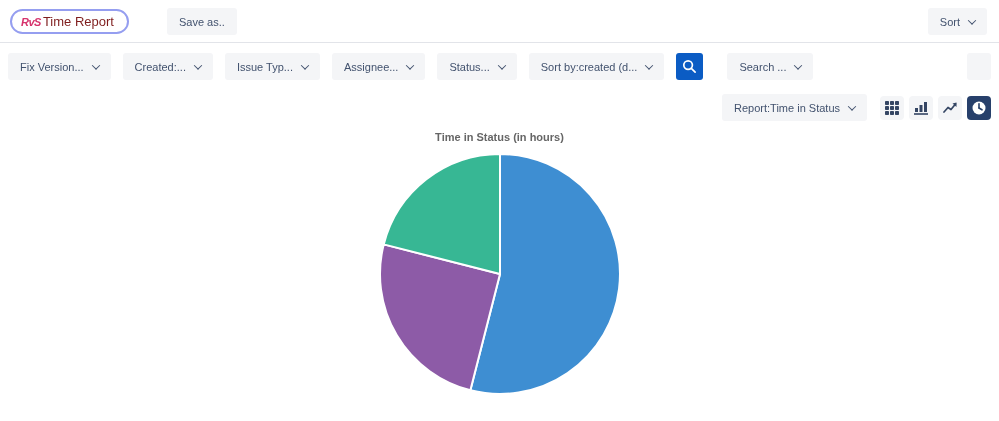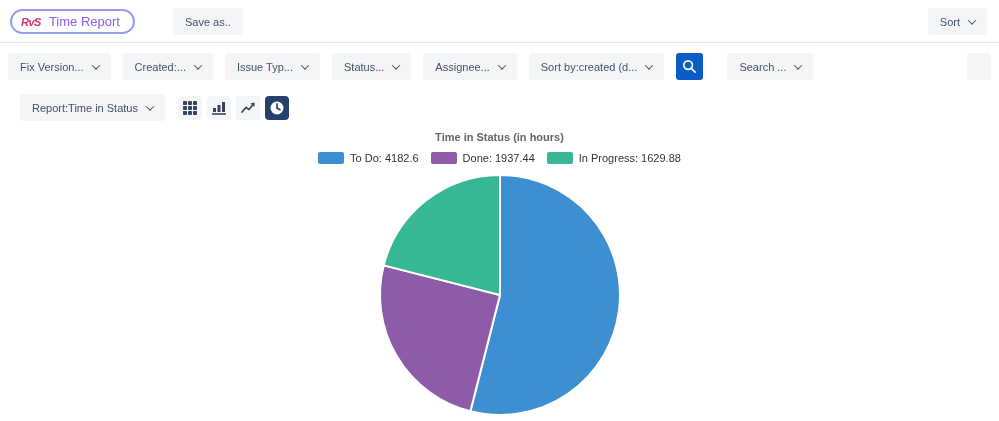--- a/index.html
+++ b/index.html
@@ -10,26 +10,26 @@
     font-family: "Liberation Sans", sans-serif;
     overflow: hidden;
     position: relative;
     color: #42526e;
   }
   .row { display: flex; align-items: center; }
 
   
   .header-bar { padding: 8px 10px 7px 10px; }
   .logo-pill {
-    display: inline-flex; align-items: center; gap: 8px;
+    display: inline-flex; align-items: center; gap: 2px;
     border: 2px solid #959ef0; border-radius: 15px;
     padding: 3px 13px 3px 9px; background: #fff; cursor: pointer;
   }
   .logo-mark { color: #d6336c; font-weight: bold; font-style: italic; font-size: 11px; letter-spacing: -0.5px; }
-  .app-title { color: #8b5cf6; font-size: 13px; }
+  .app-title { color: #7f1d1d; font-size: 13px; }
   .btn {
     background: #f4f5f7; border: none; border-radius: 3px;
     color: #42526e; font-size: 11px; padding: 0 12px; height: 27px;
     display: inline-flex; align-items: center; gap: 9px;
     cursor: pointer; font-family: inherit; white-space: nowrap;
   }
   .save-as { margin-left: 38px; }
   .more { margin-left: auto; margin-right: 2px; }
   .chev {
     width: 6px; height: 6px; flex: 0 0 auto;
@@ -43,21 +43,21 @@
   .filter-bar { padding: 10px 8px 0 8px; display: flex; align-items: center; gap: 12px; }
   .search-group { display: flex; align-items: center; gap: 24px; }
   .search-btn {
     width: 27px; height: 27px; background: #0b5cc4; border: none;
     border-radius: 3px; display: inline-flex; align-items: center; justify-content: center;
     cursor: pointer; padding: 0;
   }
   .right-group { margin-left: auto; display: flex; gap: 8px; }
 
   
-  .report-bar { padding: 14px 8px 0 20px; display: flex; align-items: center; }
+  .report-bar { padding: 14px 8px 0 20px; display: flex; align-items: center; justify-content: flex-end; }
   .view-icons { display: flex; gap: 5px; margin-left: 13px; }
   .icon-btn {
     width: 24px; height: 24px; border-radius: 4px; background: #f4f5f7;
     display: inline-flex; align-items: center; justify-content: center;
     border: none; color: #344563; cursor: pointer; padding: 0;
   }
   .icon-btn.selected { background: #27406b; color: #ffffff; }
 
   
   .chart-area { margin-top: 10px; text-align: center; }
@@ -92,25 +92,25 @@
   </button>
   <button class="btn">
     <span>Created:...</span>
     <i class="chev"></i>
   </button>
   <button class="btn">
     <span>Issue Typ...</span>
     <i class="chev"></i>
   </button>
   <button class="btn">
-    <span>Status...</span>
+    <span>Assignee...</span>
     <i class="chev"></i>
   </button>
   <button class="btn">
-    <span>Assignee...</span>
+    <span>Status...</span>
     <i class="chev"></i>
   </button>
   <button class="btn">
     <span>Sort by:created (d...</span>
     <i class="chev"></i>
   </button>
 
   <div class="search-group">
     <button class="search-btn">
       <svg width="15" height="15" viewBox="0 0 16 16">
@@ -175,32 +175,18 @@
         <circle cx="8" cy="8" r="6.5" fill="#ffffff"></circle>
         <line x1="8" y1="8" x2="8" y2="3.8" stroke="#27406b" stroke-width="1.6" stroke-linecap="round"></line>
         <line x1="8" y1="8" x2="11" y2="9.8" stroke="#27406b" stroke-width="1.6" stroke-linecap="round"></line>
       </svg>
     </button>
   </div>
 </div>
 
 <div class="chart-area">
   <div class="chart-title">Time in Status (in hours)</div>
-  <div class="legend">
-    <span class="legend-item">
-      <span class="legend-swatch" style="background: rgb(62, 142, 210);"></span>
-      <span>To Do: 4182.6</span>
-    </span>
-    <span class="legend-item">
-      <span class="legend-swatch" style="background: rgb(141, 91, 167);"></span>
-      <span>Done: 1937.44</span>
-    </span>
-    <span class="legend-item">
-      <span class="legend-swatch" style="background: rgb(55, 183, 148);"></span>
-      <span>In Progress: 1629.88</span>
-    </span>
-  </div>
   <svg class="pie-svg" width="250" height="250" viewBox="0 0 250 250">
       <path d="M 125 125 L 125.00 5.00 A 120 120 0 1 1 95.38 241.29 Z" fill="#3e8ed2" stroke="#ffffff" stroke-width="2" stroke-linejoin="round"></path>
       <path d="M 125 125 L 95.38 241.29 A 120 120 0 0 1 8.71 95.38 Z" fill="#8d5ba7" stroke="#ffffff" stroke-width="2" stroke-linejoin="round"></path>
       <path d="M 125 125 L 8.71 95.38 A 120 120 0 0 1 125.00 5.00 Z" fill="#37b794" stroke="#ffffff" stroke-width="2" stroke-linejoin="round"></path>
     </svg>
 </div>
 
 </body></html>

